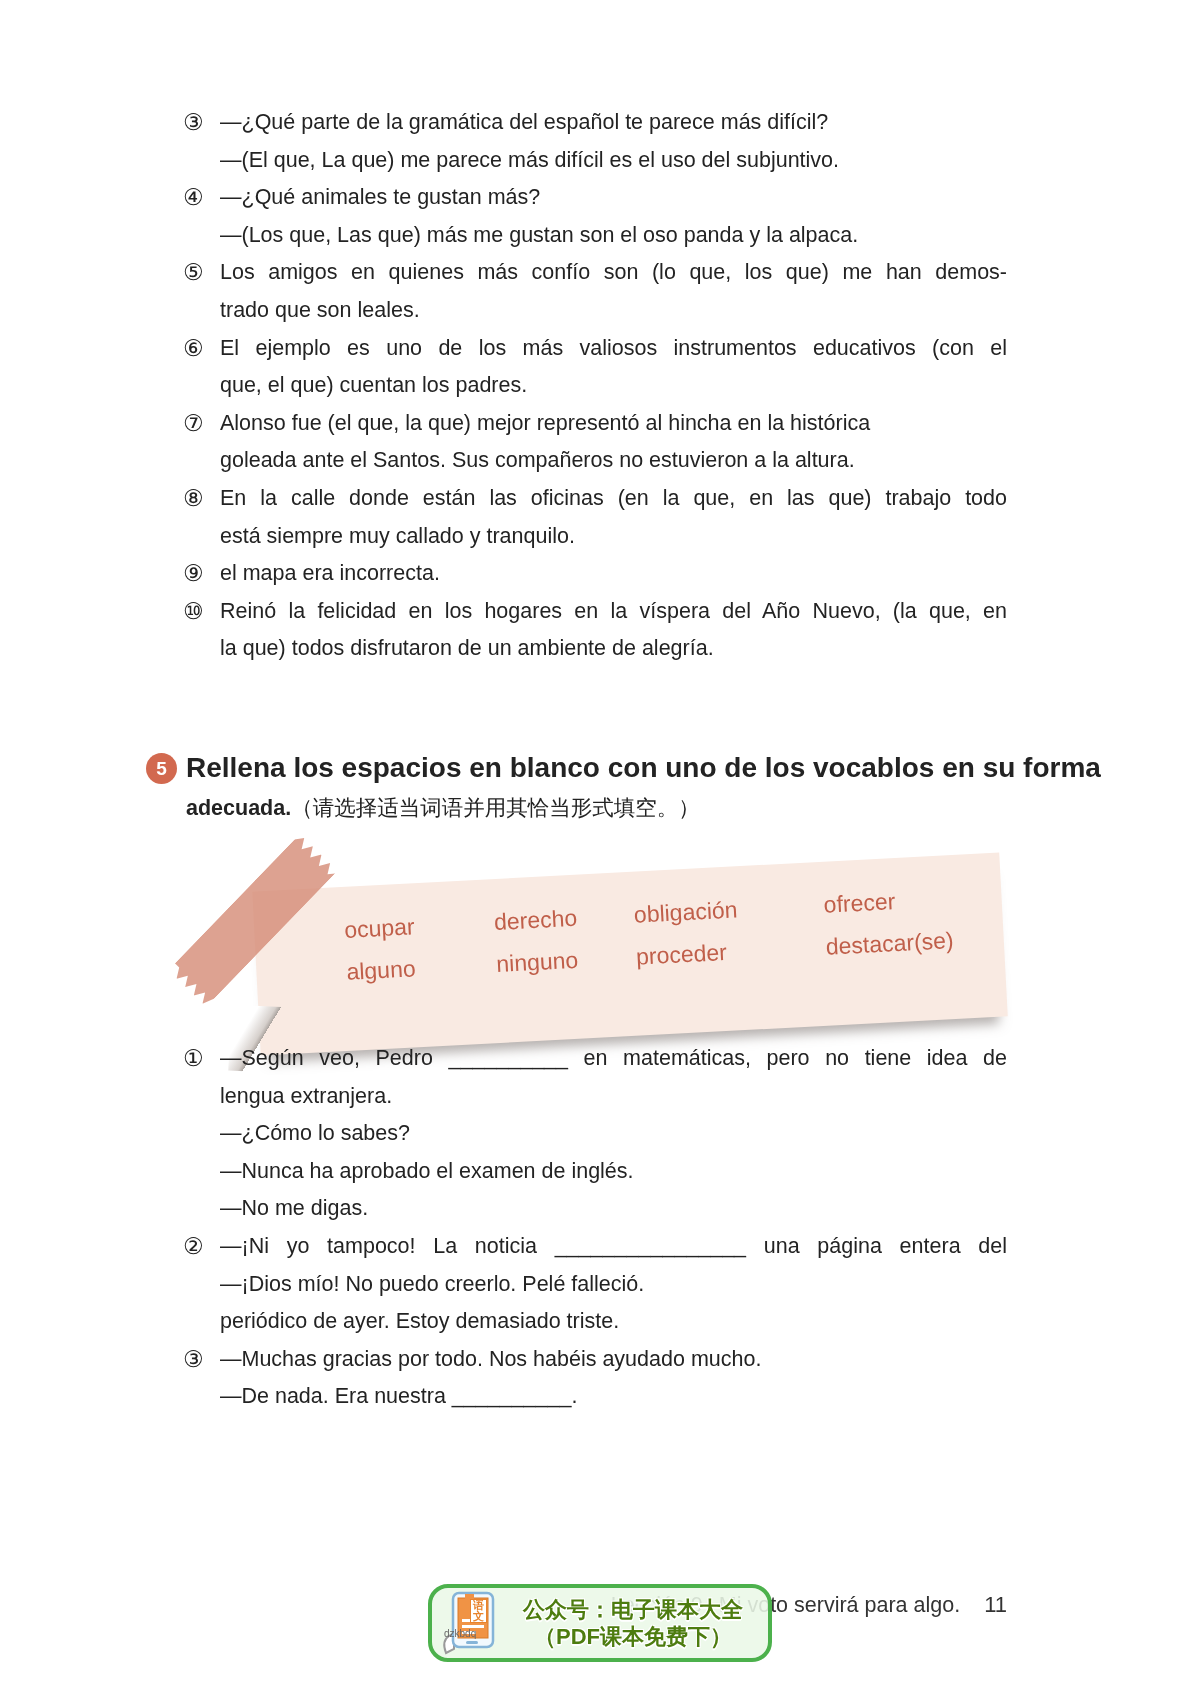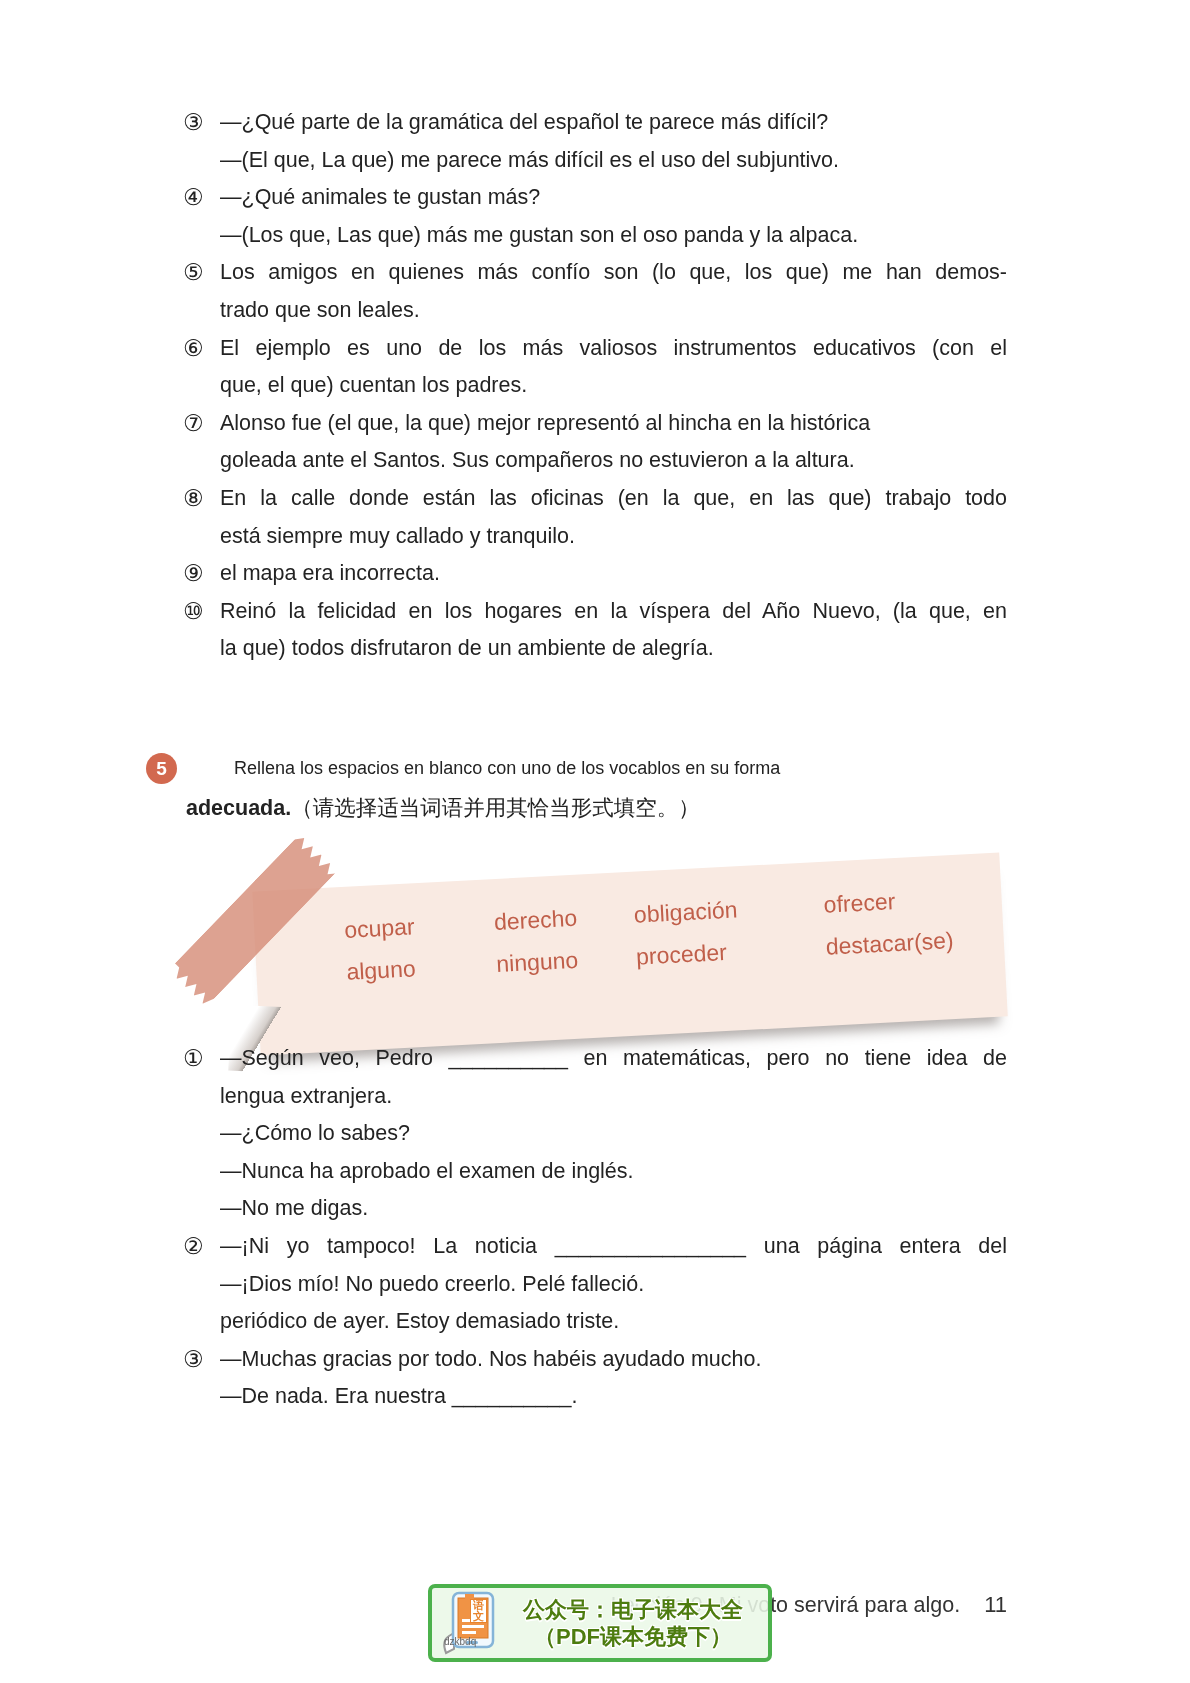--- a/index.html
+++ b/index.html
@@ -16,21 +16,21 @@
   .lines{flex:1;min-width:0;}
   .line{font-size:21.5px;line-height:37.6px;white-space:nowrap;}
   .line.fill{white-space:normal;text-align:justify;text-align-last:justify;}
   
   .ex5head{position:absolute;left:146px;top:748px;width:870px;display:flex;align-items:flex-start;}
   .badge5{
     flex:0 0 31px;width:31px;height:31px;border-radius:50%;background:#d2694f;color:#fff;
     font-weight:bold;font-size:19px;display:flex;align-items:center;justify-content:center;margin-top:5px;
   }
   .htext{margin-left:9px;}
-  .hl1{font-weight:normal;font-size:18px;line-height:40px;white-space:nowrap;margin-left:48px;}
+  .hl1{font-weight:bold;font-size:28px;line-height:40px;white-space:nowrap;}
   .hl2{font-size:21.5px;line-height:40px;white-space:nowrap;}
   .hb{font-weight:bold;}
   
   .note{
     position:absolute;left:256px;top:872px;width:748px;height:164px;background:#f9eae2;
     transform:rotate(-3deg);box-shadow:0 16px 12px -9px rgba(110,100,95,.5);
   }
   .vrow{position:absolute;left:0;width:100%;display:grid;grid-template-columns:150px 140px 190px auto;padding-left:90px;box-sizing:border-box;}
   .vrow1{top:30px;}
   .vrow2{top:72px;}
@@ -44,30 +44,30 @@
     transform:rotate(-46deg);
     clip-path:polygon(10px 0px,182px 0px,190px 6px,180px 12px,190px 18px,180px 24px,190px 30px,180px 36px,190px 42px,180px 48px,186px 53px,12px 53px,0px 48px,10px 42px,0px 36px,10px 30px,0px 24px,10px 18px,0px 12px,10px 6px);
   }
   
   .footer{position:absolute;left:0;top:1592px;width:1007px;text-align:right;font-size:21.5px;color:#333;z-index:1;}
   .f-lesson{margin-right:16px;}
   .f-page{font-weight:normal;font-size:22px;margin-left:24px;}
   
   .wm{
     position:absolute;left:428px;top:1584px;width:344px;height:78px;box-sizing:border-box;
-    border:4px solid #4cb14c;border-radius:7px;background:rgba(235,248,231,.88);
+    border:4px solid #4cb14c;border-radius:20px;background:rgba(235,248,231,.88);
     display:flex;align-items:center;z-index:5;
   }
   .wm-icon{position:relative;flex:0 0 58px;width:58px;height:64px;margin-left:8px;}
   .wm-icon svg{position:absolute;inset:0;}
   .wm-cn{
     position:absolute;top:8px;left:30px;width:15px;font-size:11px;line-height:11px;
     color:#e8842e;background:#fff;border:1px solid #e8842e;text-align:center;word-break:break-all;font-weight:bold;
   }
-  .wm-code{position:absolute;bottom:8px;left:4px;font-size:10px;color:#666;font-weight:normal;}
+  .wm-code{position:absolute;bottom:16px;left:4px;font-size:10px;color:#666;font-weight:normal;}
   .wm-text{
     flex:1;text-align:center;color:#4d7c0f;font-weight:bold;font-size:22px;line-height:27px;
     text-shadow:-1px -1px 0 #fff,1px -1px 0 #fff,-1px 1px 0 #fff,1px 1px 0 #fff,0 2px 0 #fff;
   }
 </style>
 </head>
 <body>
 
 <div class="page">
 

